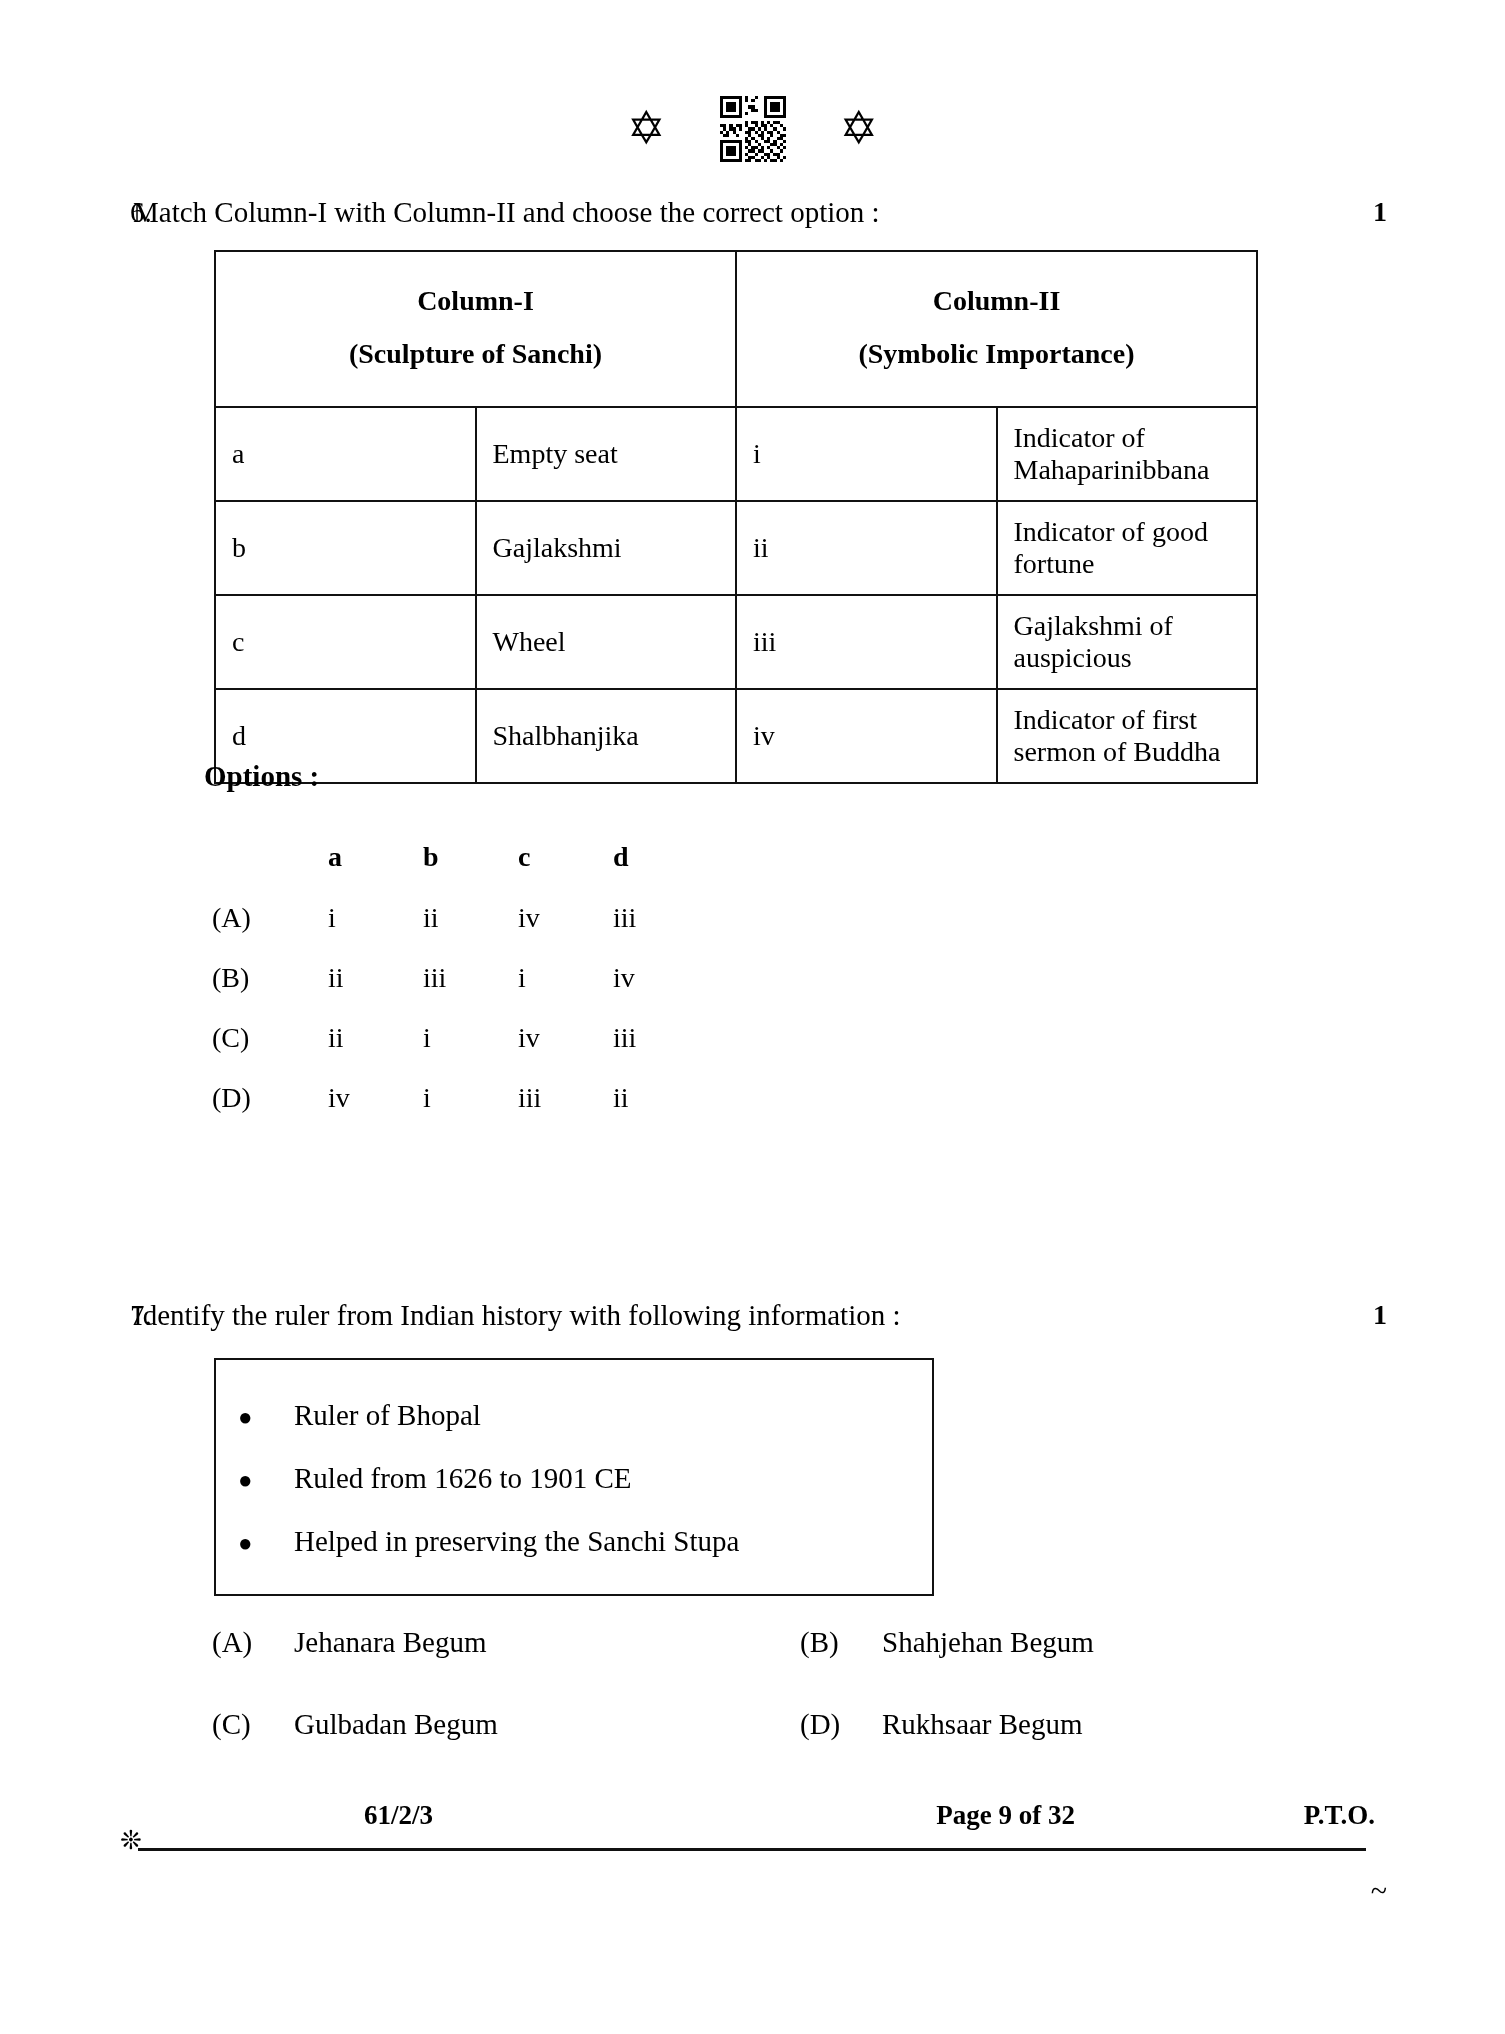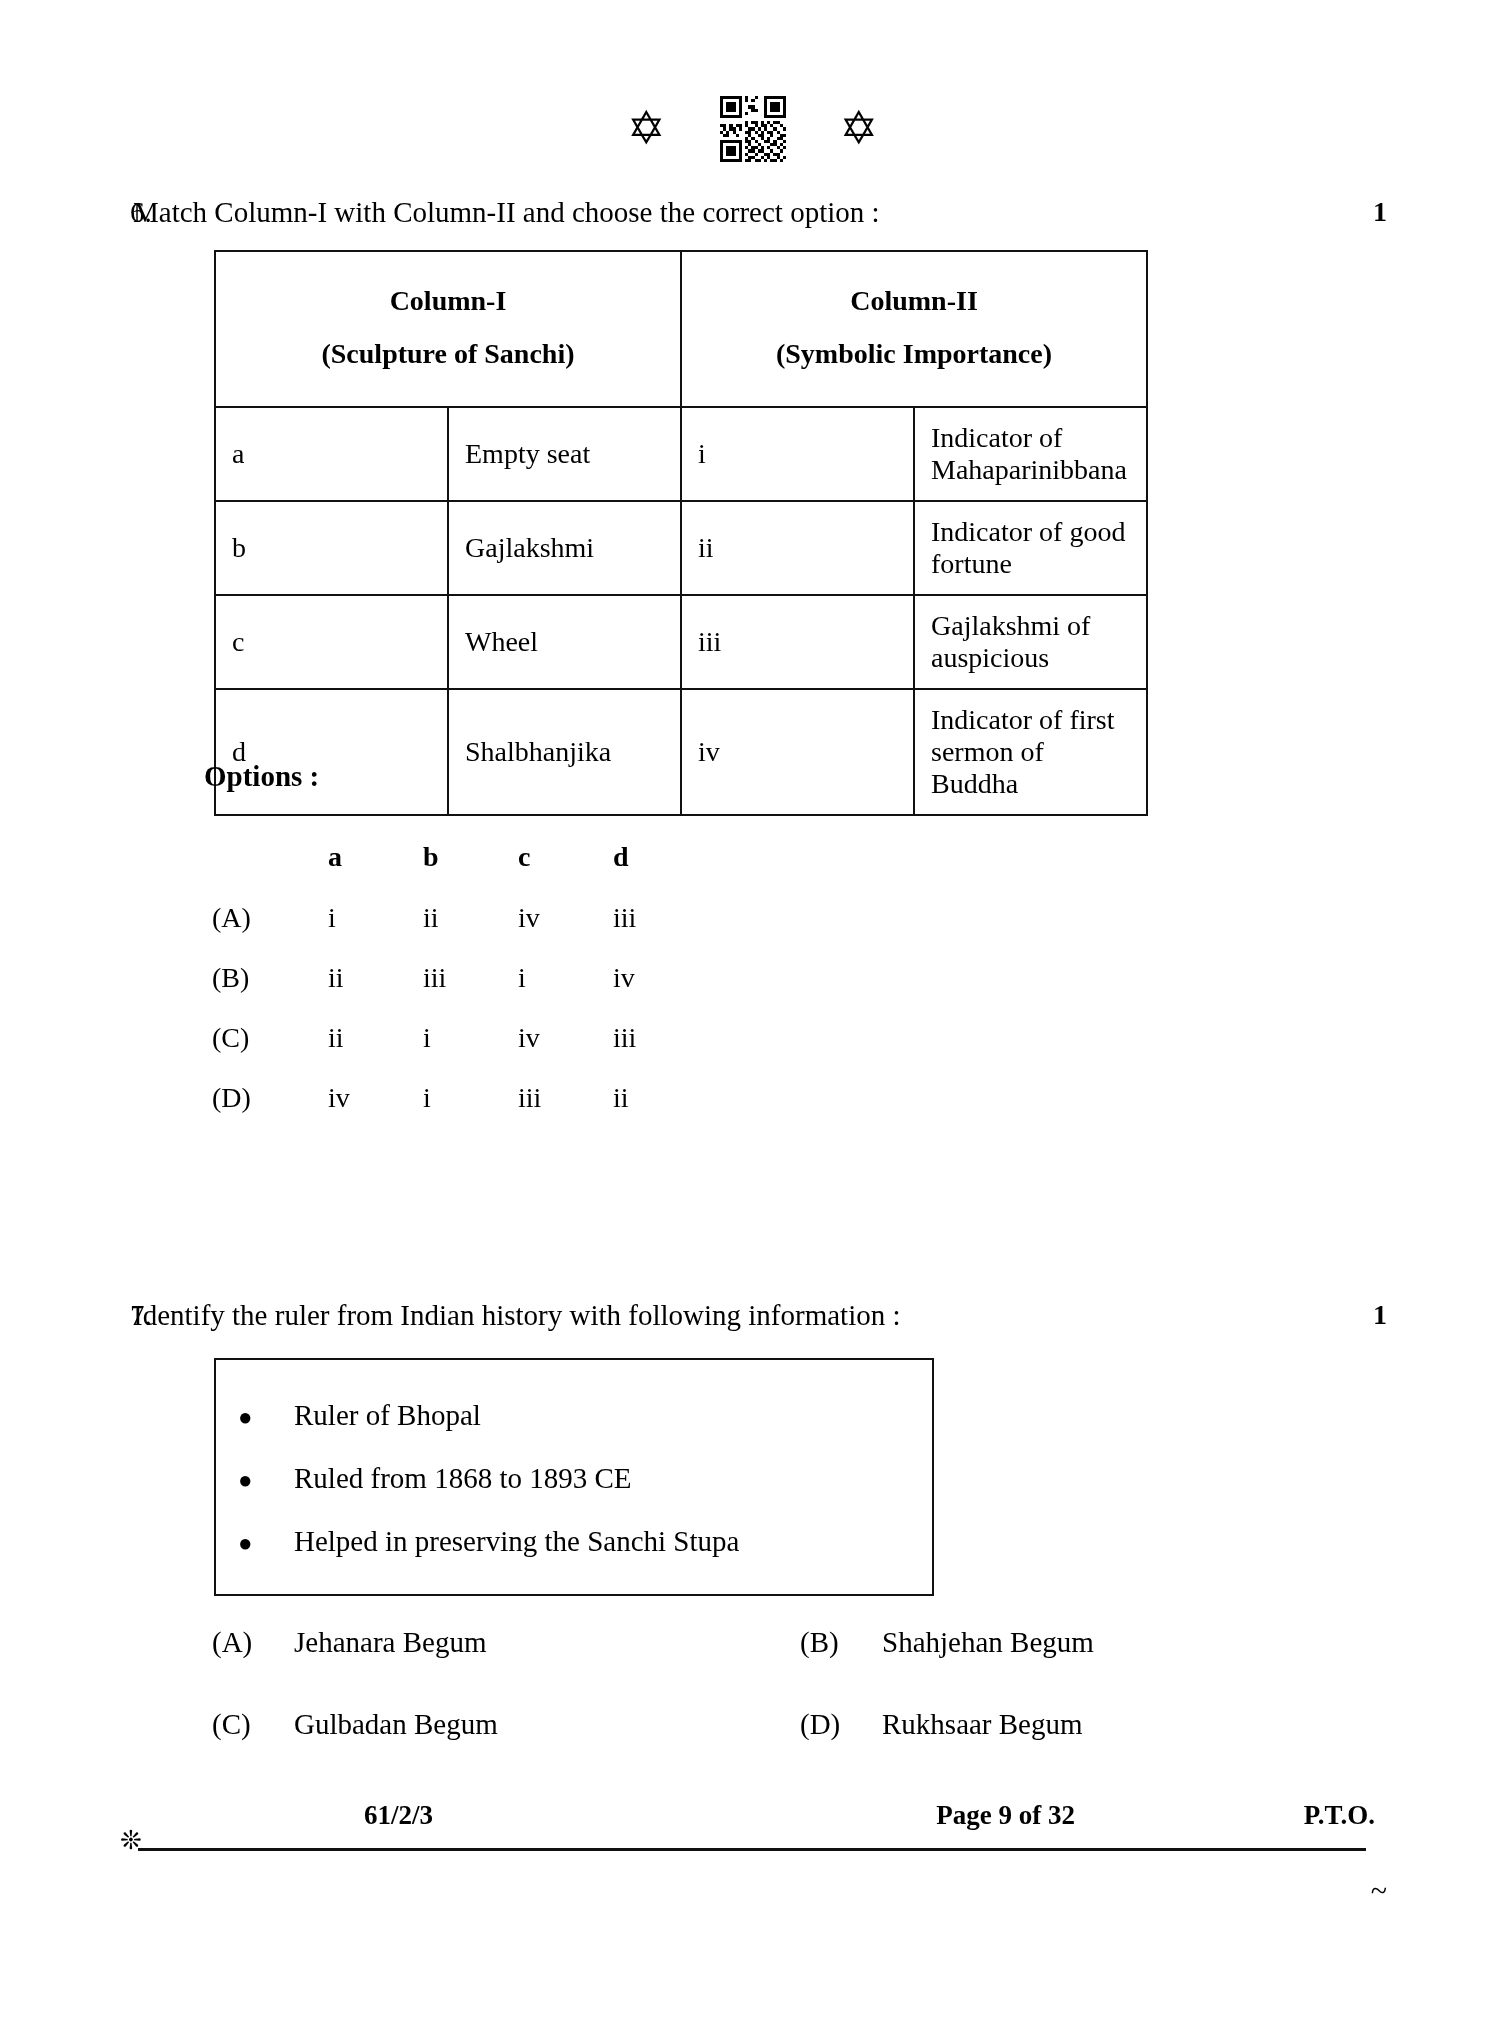--- a/index.html
+++ b/index.html
@@ -72,21 +72,21 @@
     font-size: 28px;
     font-weight: bold;
     line-height: 1.25;
   }
 
   
   .match-table {
     position: absolute;
     left: 214px;
     top: 250px;
-    width: 934px;
+    width: 1044px;
     border-collapse: collapse;
     table-layout: fixed;
   }
   .match-table td {
     border: 2px solid #111;
     font-size: 28px;
     padding: 14px 16px;
     vertical-align: middle;
   }
   .match-table .col-head {
@@ -414,21 +414,21 @@
     <span class="q-marks">1</span>
   </div>
 
   <div class="info-box">
     <div class="info-item">
       <span class="info-bullet">●</span>
       <span class="info-text">Ruler of Bhopal</span>
     </div>
     <div class="info-item">
       <span class="info-bullet">●</span>
-      <span class="info-text">Ruled from 1868 to 1893 CE</span>
+      <span class="info-text">Ruled from 1626 to 1901 CE</span>
     </div>
     <div class="info-item">
       <span class="info-bullet">●</span>
       <span class="info-text">Helped in preserving the Sanchi Stupa</span>
     </div>
   </div>
 
   <div class="choices" style="top:1624px;">
     <div class="choice-row">
       <div class="choice choice-a">

